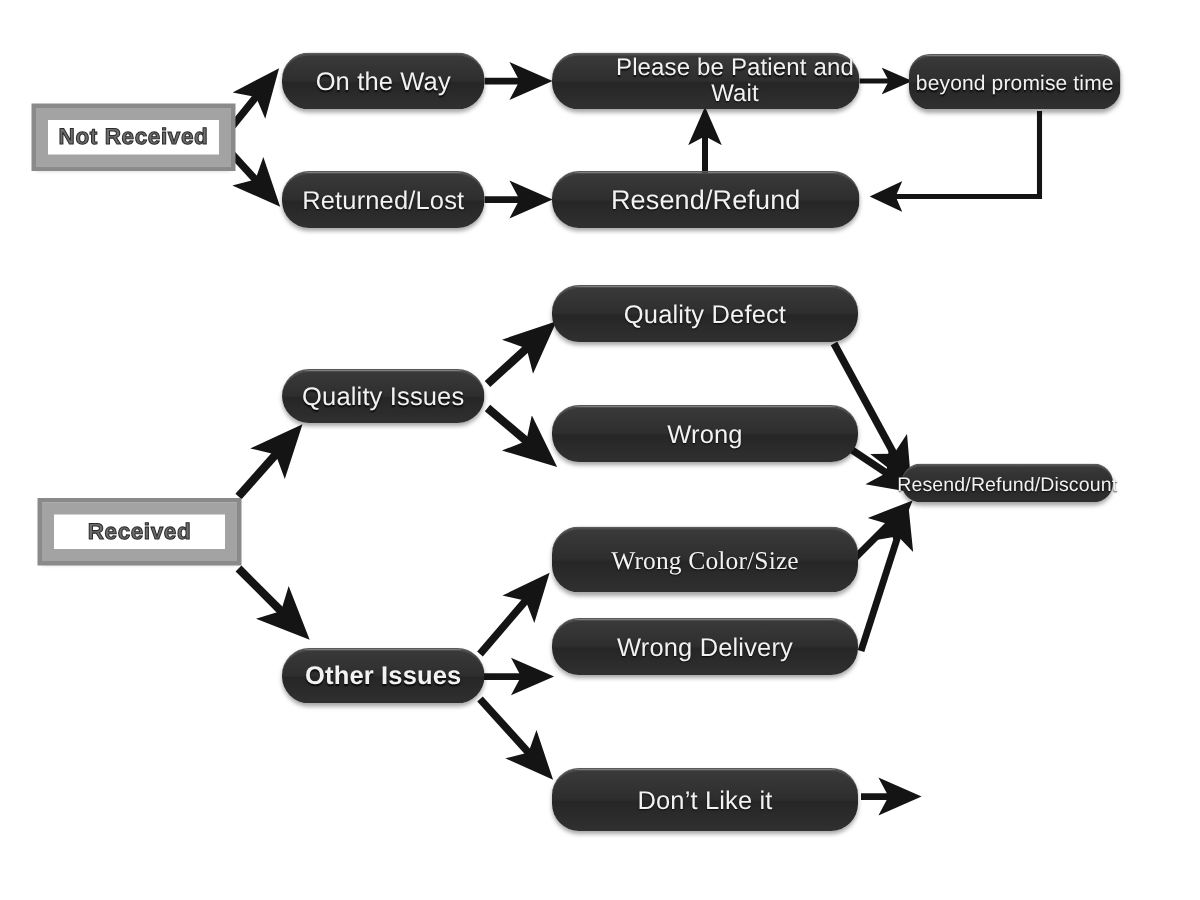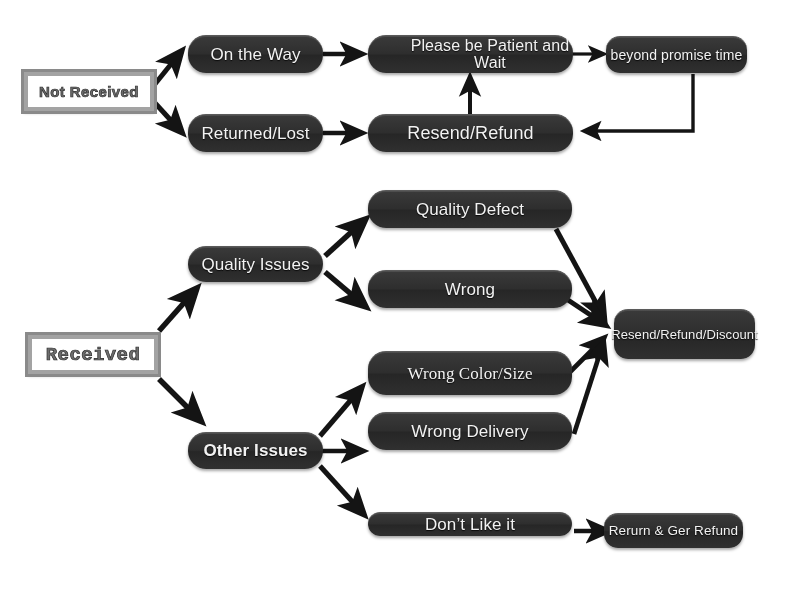--- a/index.html
+++ b/index.html
@@ -48,21 +48,21 @@
     text-shadow: 0 1px 1px rgba(0,0,0,0.8);
     z-index: 3;
   }
   .node.small { border-radius: 14px; }
 
   
   .terminal {
     position: absolute;
     box-sizing: border-box;
     background: #ffffff;
-    border: 4px solid #a3a3a3;
+    border: 8px solid #a3a3a3;
     outline: 3px solid #8a8a8a;
     outline-offset: 0px;
     display: flex;
     align-items: center;
     justify-content: center;
     z-index: 4;
     box-shadow: 0 2px 3px rgba(0,0,0,0.30);
   }
   .terminal .tlabel {
     font-family: "Liberation Sans", sans-serif;
@@ -153,21 +153,21 @@
 
   <div class="node small" style="left:606px; top:36px; width:141px; height:37px; font-size:14px;">
     <span>beyond promise time</span>
   </div>
 
   <div class="node" style="left:368px; top:114px; width:205px; height:38px; font-size:18px;">
     <span>Resend/Refund</span>
   </div>
 
   <div class="terminal" style="left:28px; top:335px; width:130px; height:39px;">
-    <span class="tlabel" style="font-size:19px;font-family:Liberation Mono, monospace;">Received</span>
+    <span class="tlabel" style="font-size:15px;">Received</span>
   </div>
 
   <div class="node" style="left:188px; top:246px; width:135px; height:36px; font-size:17px;">
     <span>Quality Issues</span>
   </div>
 
   <div class="node" style="left:188px; top:432px; width:135px; height:37px; font-size:17px;font-weight:bold;">
     <span>Other Issues</span>
   </div>
 
@@ -180,25 +180,22 @@
   </div>
 
   <div class="node" style="left:368px; top:351px; width:204px; height:44px; font-size:17px;font-family:Liberation Serif, serif;">
     <span>Wrong Color/Size</span>
   </div>
 
   <div class="node" style="left:368px; top:412px; width:204px; height:38px; font-size:17px;">
     <span>Wrong Delivery</span>
   </div>
 
-  <div class="node" style="left:368px; top:512px; width:204px; height:24px; font-size:17px;border-radius:18px;">
+  <div class="node" style="left:368px; top:512px; width:204px; height:42px; font-size:17px;border-radius:18px;">
     <span>Don’t Like it</span>
   </div>
 
-  <div class="node small" style="left:614px; top:309px; width:141px; height:50px; font-size:13px;">
+  <div class="node small" style="left:601px; top:309px; width:141px; height:26px; font-size:13px;">
     <span>Resend/Refund/Discount</span>
   </div>
 
-  <div class="node small" style="left:604px; top:513px; width:139px; height:35px; font-size:13.5px;">
-    <span>Rerurn &amp; Ger Refund</span>
-  </div>
 
 </div>
 
 </body></html>

